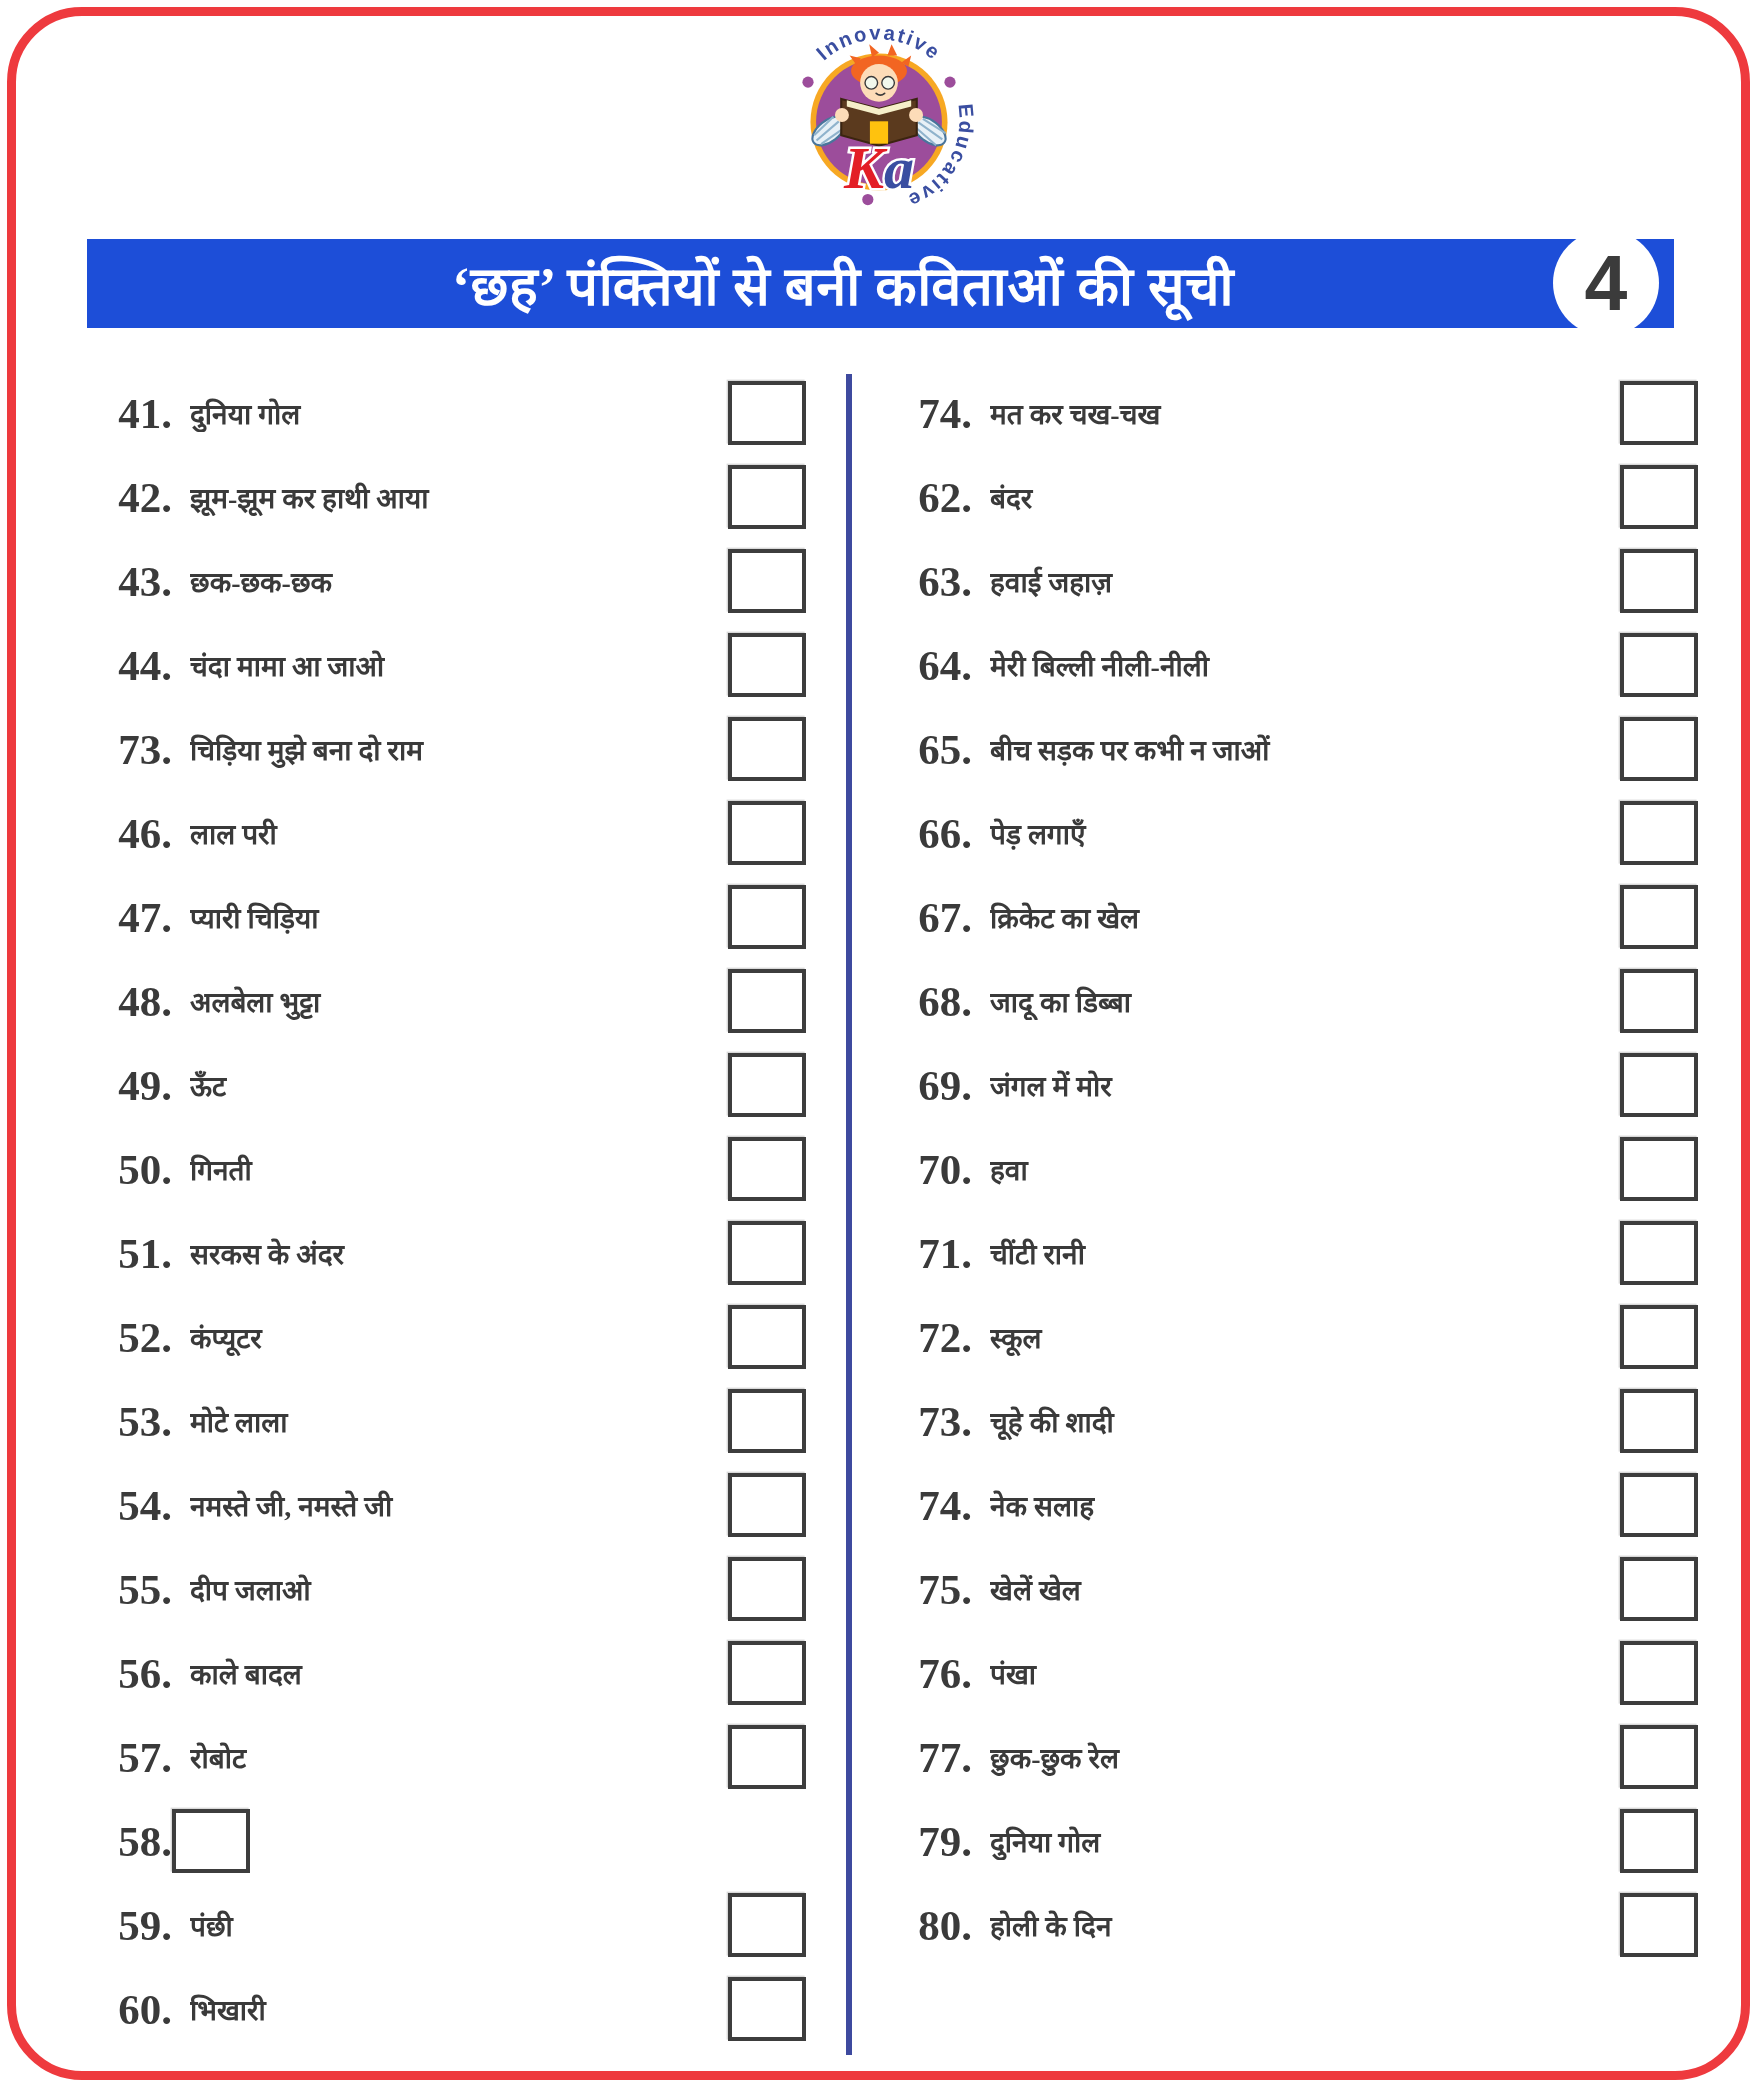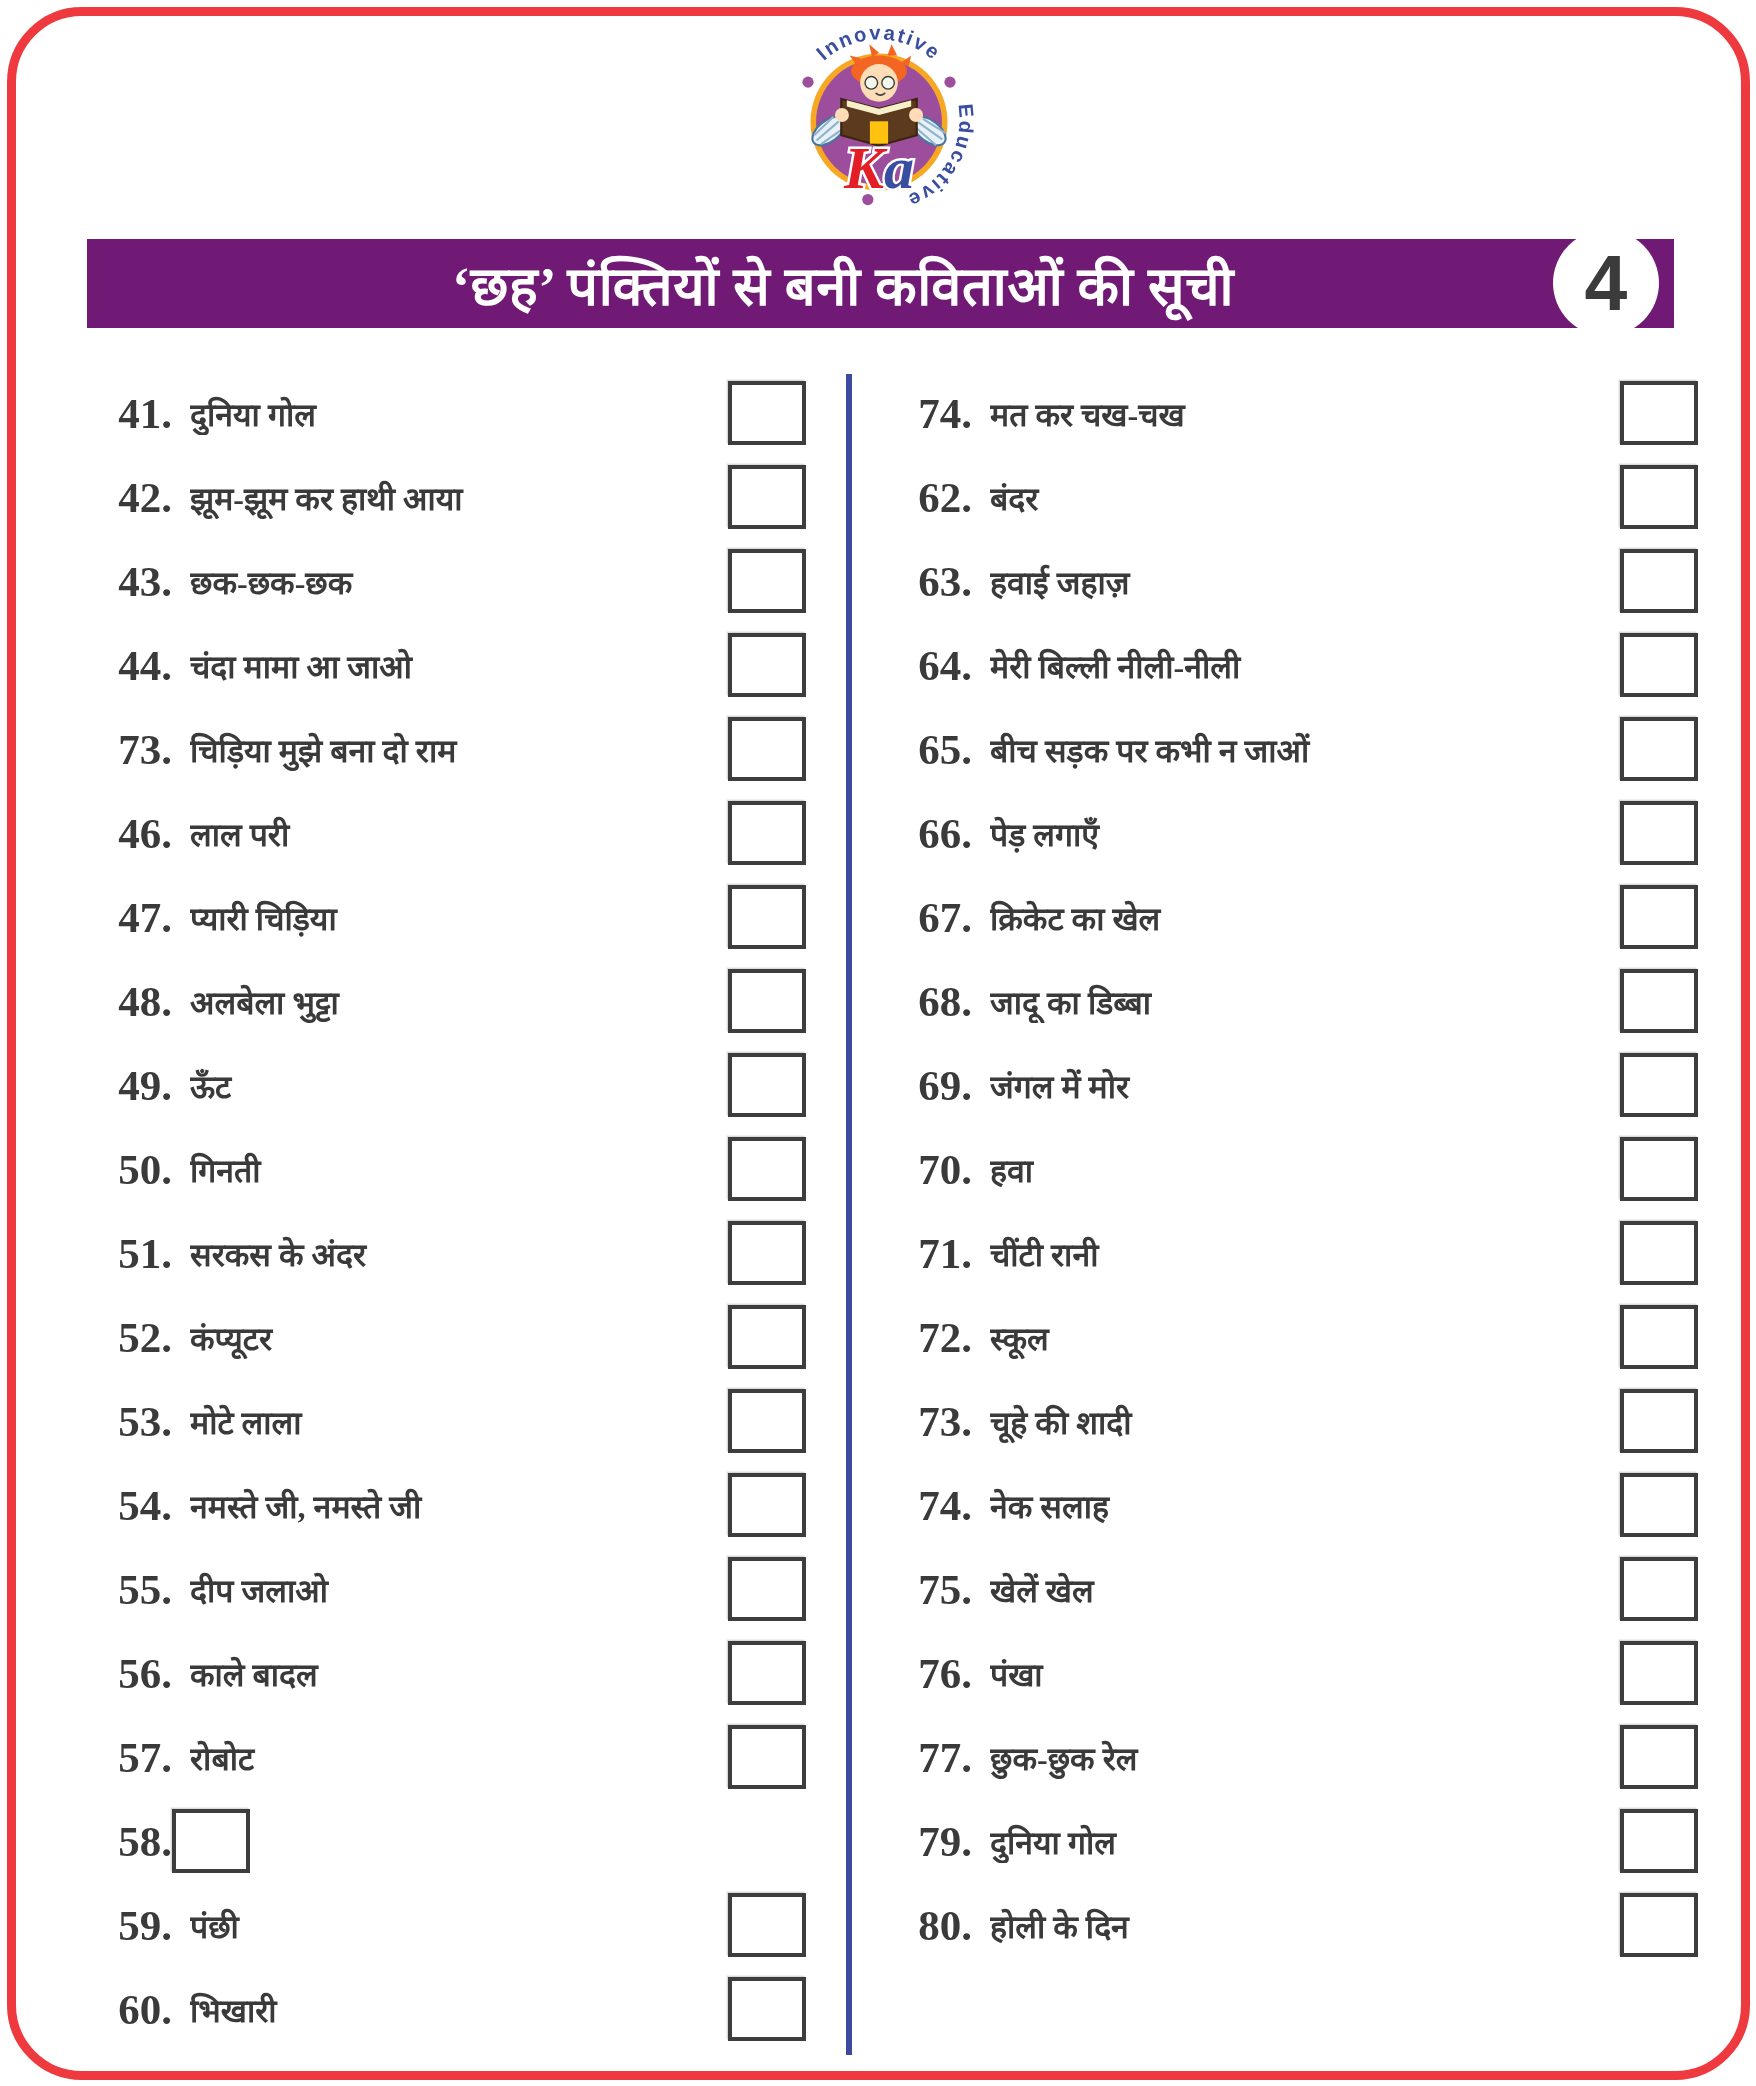--- a/index.html
+++ b/index.html
@@ -14,21 +14,21 @@
     position:absolute;left:6.9px;top:6.9px;right:6.9px;bottom:6.9px;
     border:9px solid #EE3A3E;
     border-radius:75px;
     pointer-events:none;
   }
   .logo{
     position:absolute;left:774px;top:15px;width:210px;height:214px;
   }
   .header-bar{
     position:absolute;left:87px;top:239px;width:1587px;height:89px;
-    background:#701a75;
+    background:#1d4ed8;
     display:flex;align-items:center;justify-content:center;
     padding-right:75px;box-sizing:border-box;
   }
   .header-title{
     color:#ffffff;font-size:54px;font-weight:bold;
     font-family:"Liberation Serif", serif;
     white-space:nowrap;letter-spacing:0.7px;
   }
   .page-badge{
     position:absolute;left:1553px;top:230px;width:106px;height:106px;
@@ -54,21 +54,21 @@
   }
   .num{
     width:69px;text-align:right;
     font-size:43px;color:#3A3A3A;
     flex:0 0 auto;
     font-family:"Liberation Serif", serif;
   }
   .label{
     flex:1 1 auto;
     margin-left:18px;
-    font-size:32px;color:#3A3A3A;
+    font-size:28px;color:#3A3A3A;
     font-family:"Liberation Serif", serif;
     white-space:nowrap;overflow:hidden;
   }
   .checkbox{
     flex:0 0 auto;
     width:70px;height:56px;
     border:4.8px solid #3D3D3D;
     background:#ffffff;
     box-shadow:-1.4px -1.4px 0 #d9d9d9;
     margin-right:4.1px;

